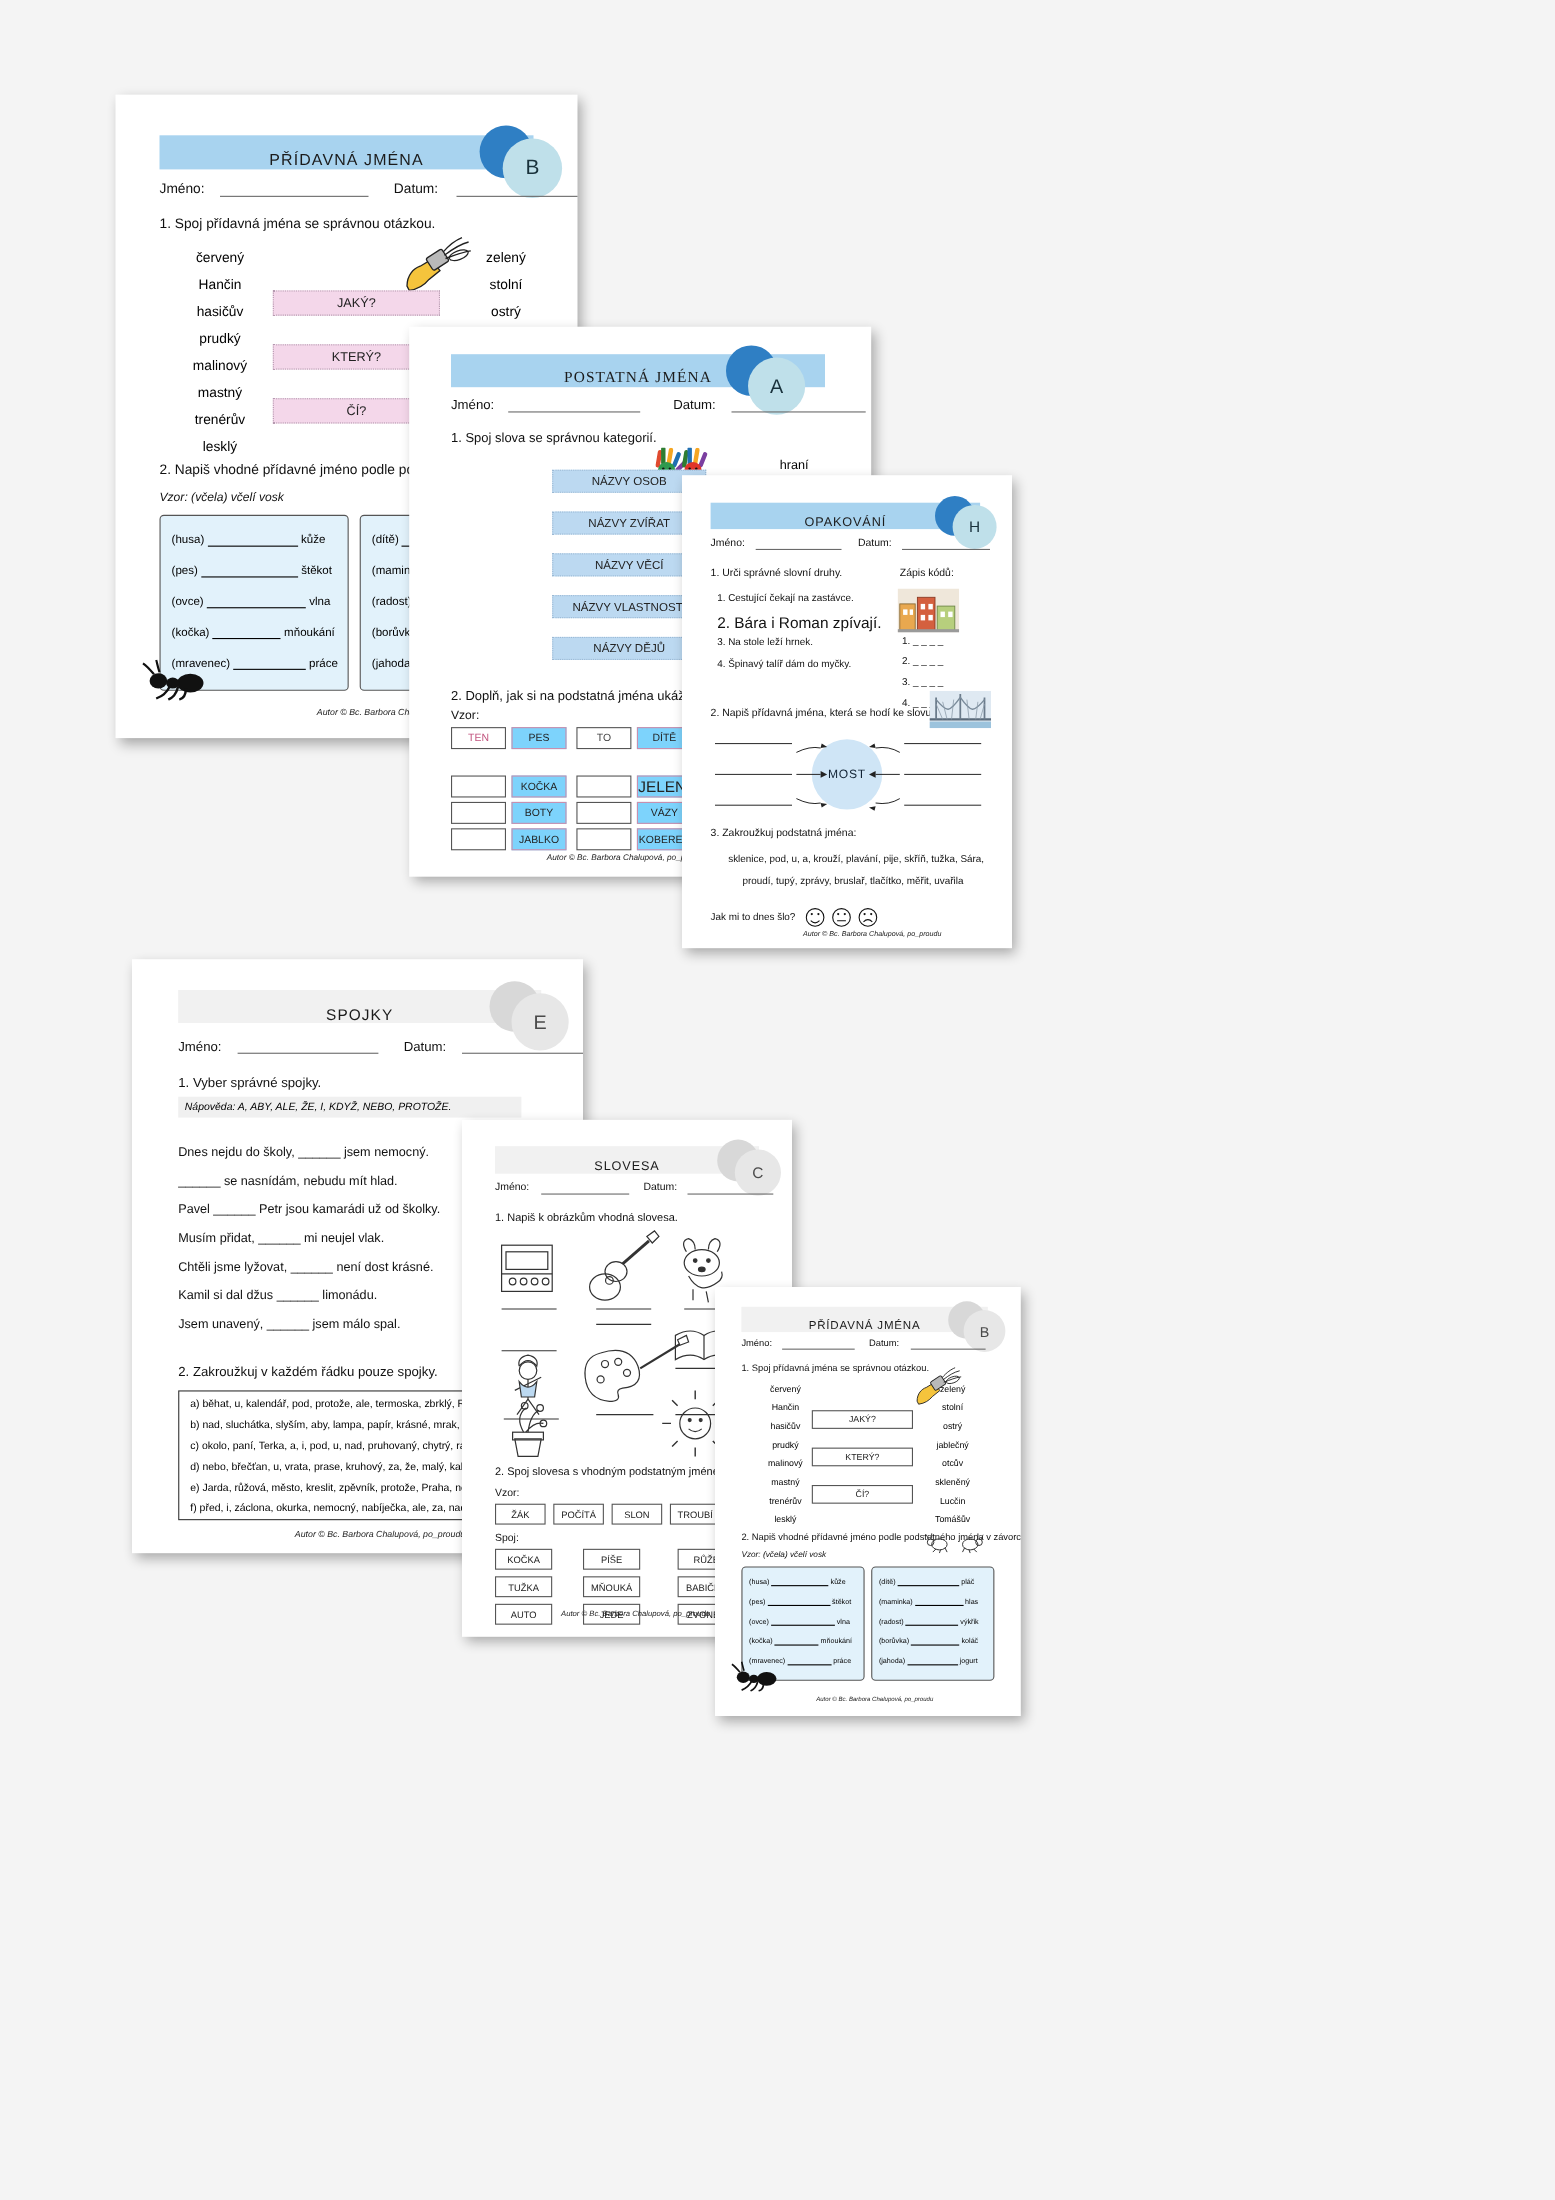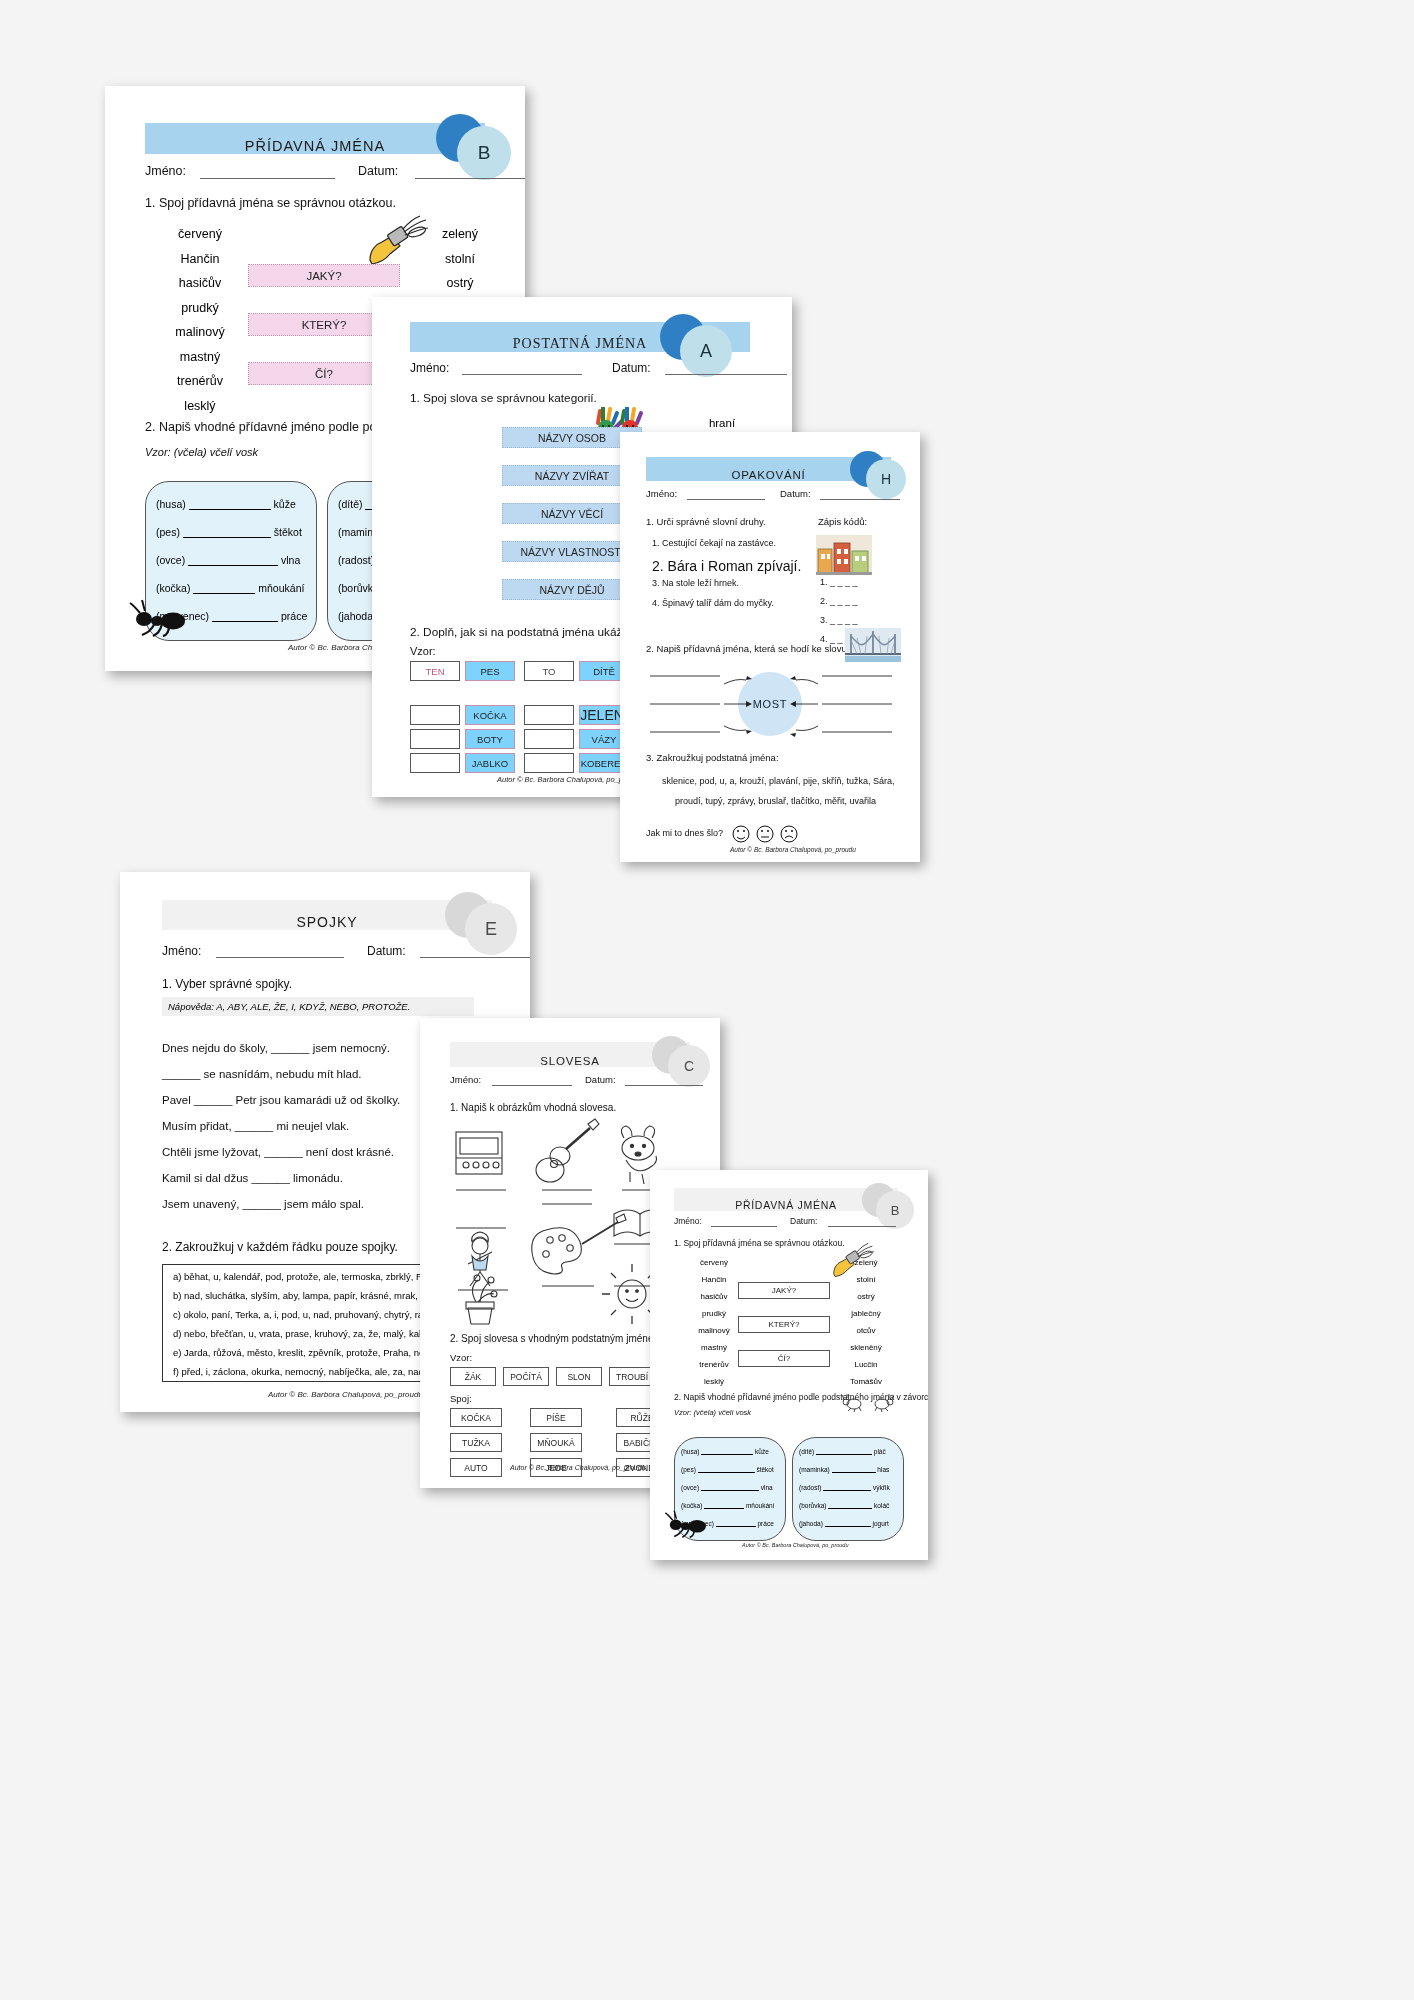--- a/index.html
+++ b/index.html
@@ -59,22 +59,21 @@
     white-space:nowrap;
   }
   .pill.blue{ background:#bcd9f1; border:1px dotted #9cb9d4; }
   .pill.white{ background:#fff; border:1px solid #555; }
   .pill.pinkstrong{ background:#7dd3fc; border:1px solid #c88fae;}
 
   .roundbox{
     position:absolute;
     background:#e2f2fb;
     border:1px solid #555;
-    border-radius:24px;
-    margin-top:13px;
+    border-radius:4px;
   }
   .plainbox{
     position:absolute;
     background:#fff;
     border:1px solid #333;
   }
   .footer{
     position:absolute;
     font-style:italic;
     color:#222;

